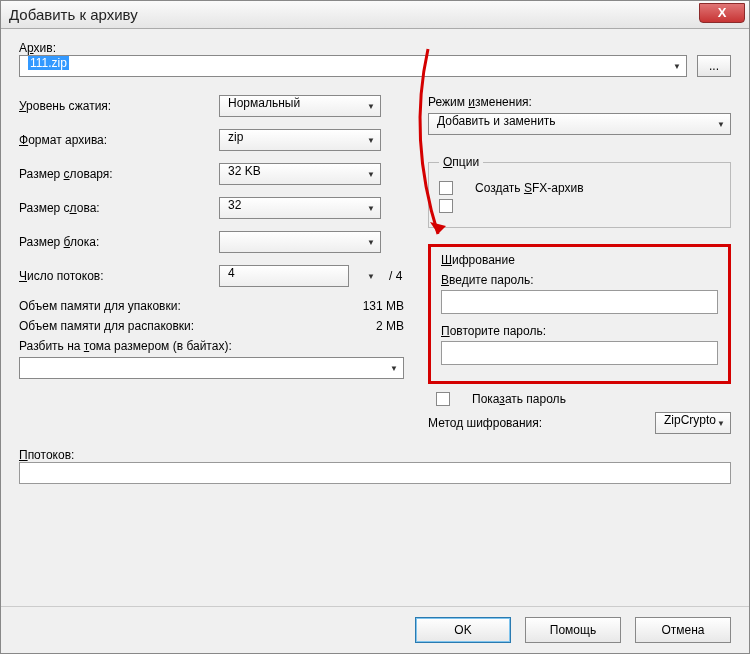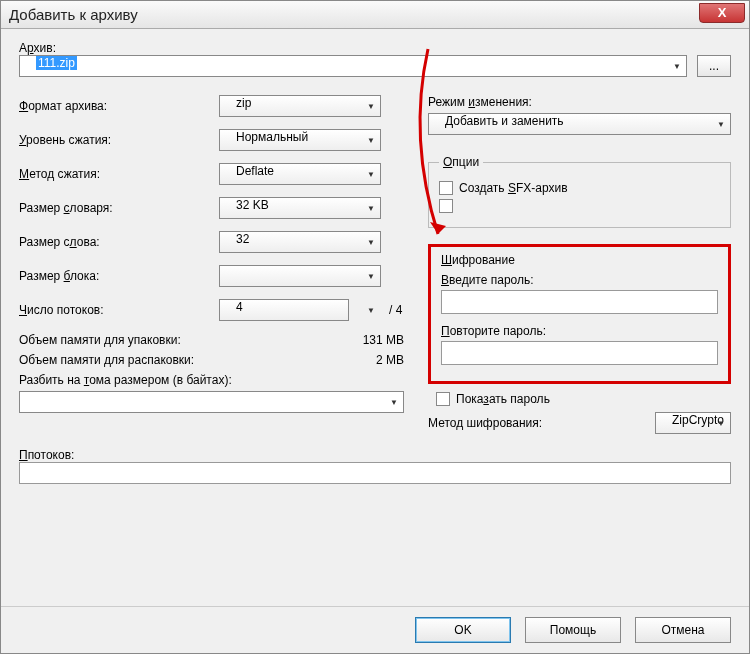--- a/index.html
+++ b/index.html
@@ -44,21 +44,21 @@
     padding: 12px 18px 8px 18px;
     position: relative;
   }
   .lbl { width: 200px; }
   .u { text-decoration: underline; }
   .combo, .input {
     height: 22px;
     border: 1px solid #888;
     background: linear-gradient(#fff, #eee);
     font-family: inherit; font-size: 12px;
-    padding: 0 16px;
+    padding: 0 8px;
   }
   .combo { appearance: none; padding-right: 18px; position: relative; }
   .combo-wrap { position: relative; display: inline-block; }
   .combo-wrap::after {
     content: "▼"; font-size: 8px; color: #333;
     position: absolute; right: 6px; top: 50%; transform: translateY(-50%);
     pointer-events: none;
   }
   .archive-row { display: flex; gap: 10px; align-items: center; margin-bottom: 18px; }
   .archive-combo { flex: 1; }
@@ -73,21 +73,21 @@
   .colR { flex: 1; position: relative; }
   .field-row { display: flex; align-items: center; margin-bottom: 12px; }
   .field-row .lbl { width: 200px; }
   .field-row .combo-wrap, .field-row .val { width: 162px; }
   .slash4 { margin-left: 8px; }
   .stat-row { display: flex; justify-content: space-between; margin: 6px 0; width: 385px; }
   fieldset {
     border: 1px solid #bbb; padding: 8px 10px 10px 10px; margin: 0 0 10px 0;
   }
   legend { padding: 0 4px; }
-  .chk-row { display: flex; align-items: center; gap: 6px; margin: 4px 0; }
+  .chk-row { display: flex; align-items: center; gap: 22px; margin: 4px 0; }
   .chk {
     width: 14px; height: 14px; border: 1px solid #888; background: #fff;
   }
   .enc-box {
     border: 3px solid #d40000;
     padding: 6px 10px;
     margin-top: 16px;
   }
   .enc-title { margin-bottom: 6px; }
   .pw-input {
@@ -135,39 +135,33 @@
         </div>
       </div>
       <div class="browse-btn">...</div>
     </div>
 
     <div class="cols">
 
       <div class="colL">
 
         <div class="field-row">
+          <div class="lbl"><span class="u">У</span><span>ровень сжатия:</span></div>
+          <div class="combo-wrap">
+              <div class="combo" style="width:162px">Нормальный</div>
+            </div>
+        </div>
+
+        <div class="field-row">
           <div class="lbl"><span class="u">Ф</span><span>ормат архива:</span></div>
           <div class="combo-wrap">
               <div class="combo" style="width:162px">zip</div>
             </div>
         </div>
 
-        <div class="field-row">
-          <div class="lbl"><span class="u">У</span><span>ровень сжатия:</span></div>
-          <div class="combo-wrap">
-              <div class="combo" style="width:162px">Нормальный</div>
-            </div>
-        </div>
-
-        <div class="field-row">
-          <div class="lbl"><span class="u">М</span><span>етод сжатия:</span></div>
-          <div class="combo-wrap">
-              <div class="combo" style="width:162px">Deflate</div>
-            </div>
-        </div>
 
         <div class="field-row">
           <div class="lbl"><span>Размер </span><span class="u">с</span><span>ловаря:</span></div>
           <div class="combo-wrap">
               <div class="combo" style="width:162px">32 KB</div>
             </div>
         </div>
 
         <div class="field-row">
           <div class="lbl"><span>Размер с</span><span class="u">л</span><span>ова:</span></div>

